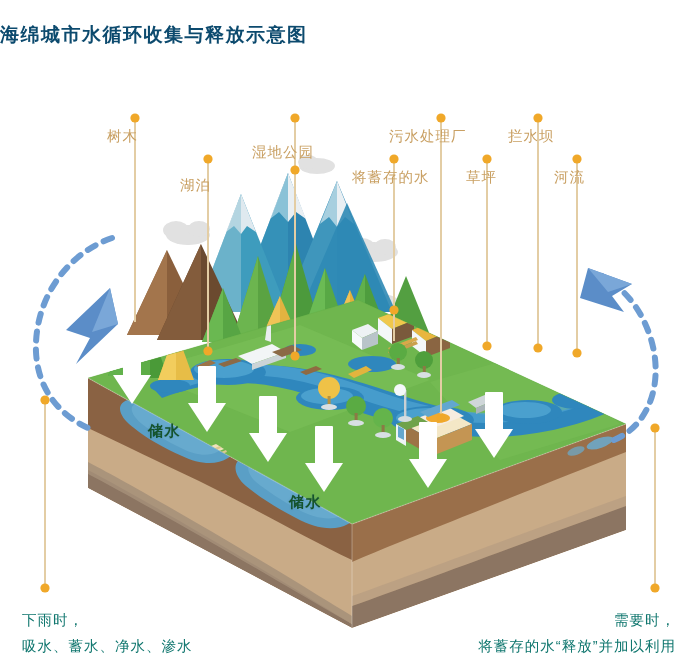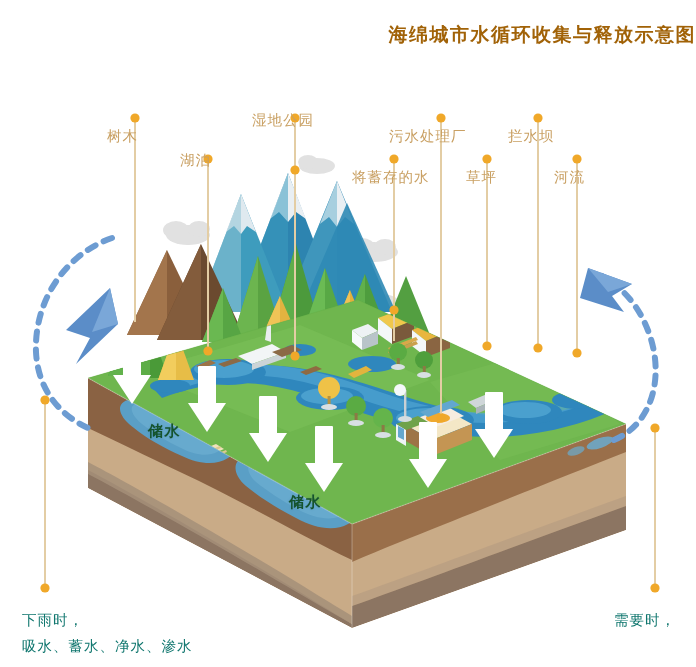--- a/index.html
+++ b/index.html
@@ -19,25 +19,25 @@
     left: 0; top: 0;
     width: 696px; height: 667px;
     background: #ffffff;
   }
   #scene { position: absolute; left: 0; top: 0; }
 
   .title {
     position: absolute;
     left: 0; top: 22px;
     width: 696px;
-    text-align: right;
+    text-align: left;
     font-size: 19px;
     font-weight: bold;
     letter-spacing: 1.5px;
-    color: #a16207;
+    color: #0c4a6e;
     font-family: "Liberation Sans", "DejaVu Sans", sans-serif;
     white-space: nowrap;
   }
 
   .lbl {
     position: absolute;
     font-size: 14.5px;
     color: #c9a063;
     letter-spacing: 1px;
     white-space: nowrap;
@@ -425,29 +425,30 @@
       </g>
       <g>
         <line x1="655" y1="428" x2="655" y2="588" stroke="#e3cda4" stroke-width="2"></line>
         <circle cx="655" cy="428" r="4.6" fill="#f0a829"></circle>
         <circle cx="655" cy="588" r="4.6" fill="#f0a829"></circle>
       </g>
     </g>
   </svg>
 
   <div class="lbl" style="left:107px; top:88px;">树木</div>
-  <div class="lbl" style="left:180px; top:112px;">湖泊</div>
-  <div class="lbl" style="left:252px; top:72px;">湿地公园</div>
+  <div class="lbl" style="left:180px; top:137px;">湖泊</div>
+  <div class="lbl" style="left:252px; top:104px;">湿地公园</div>
   <div class="lbl" style="left:352px; top:129px;">将蓄存的水</div>
   <div class="lbl" style="left:389px; top:88px;">污水处理厂</div>
   <div class="lbl" style="left:466px; top:129px;text-align:center;">草坪</div>
   <div class="lbl" style="left:508px; top:88px;">拦水坝</div>
   <div class="lbl" style="left:554px; top:129px;">河流</div>
 
   <div class="store-lbl" style="left:148px; top:422px;">储水</div>
   <div class="store-lbl" style="left:289px; top:493px;">储水</div>
 
   <div class="caption" style="left:22px; top:608px;">下雨时，</div>
   <div class="caption" style="left:22px; top:634px;text-align:right;">吸水、蓄水、净水、渗水</div>
 
   <div class="caption right" style="right:20px; top:608px;">需要时，</div>
+  <div class="caption right" style="right:20px; top:634px;">将蓄存的水“释放”并加以利用</div>
 
 </div>
 
 </body></html>

